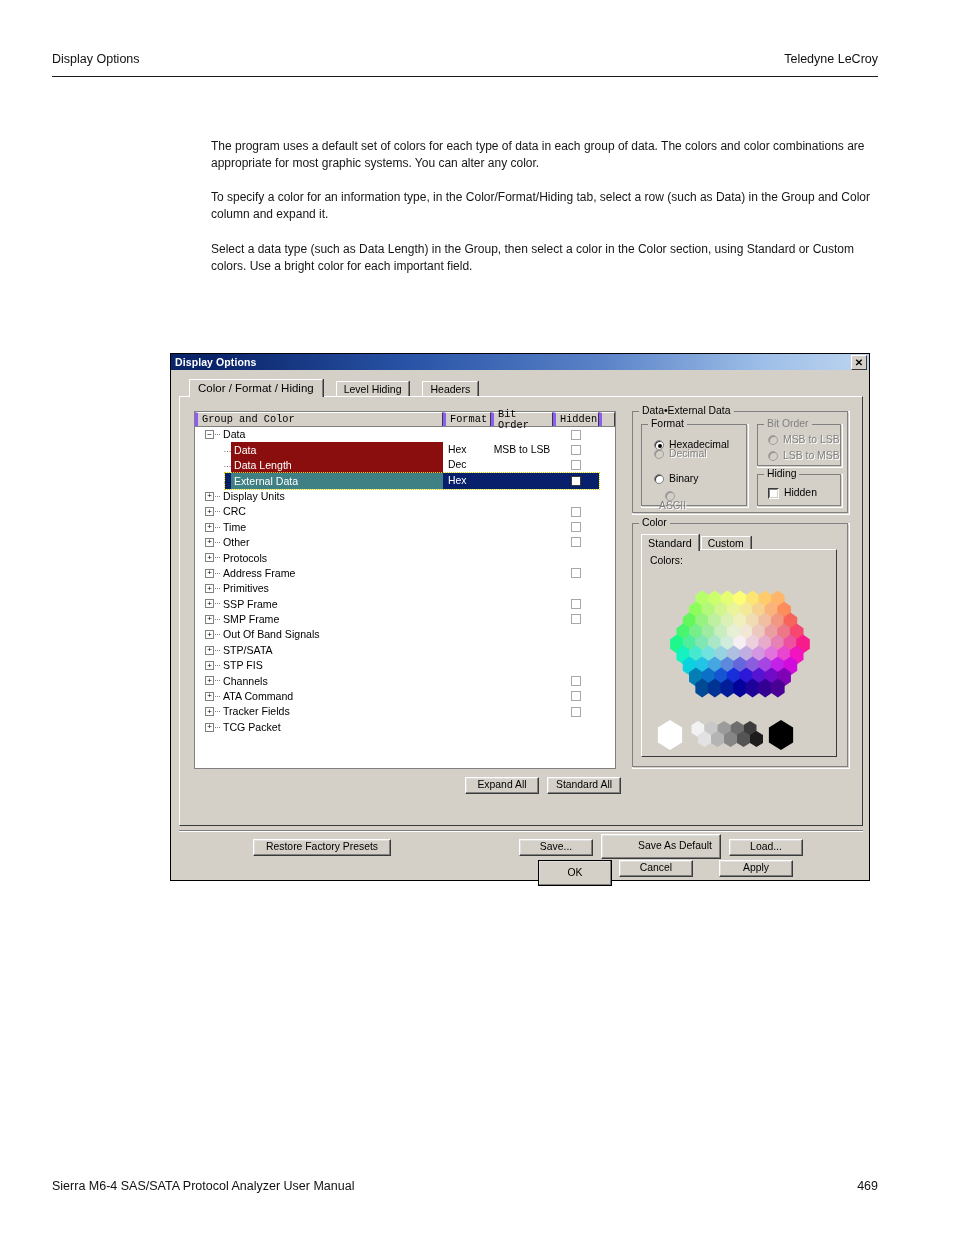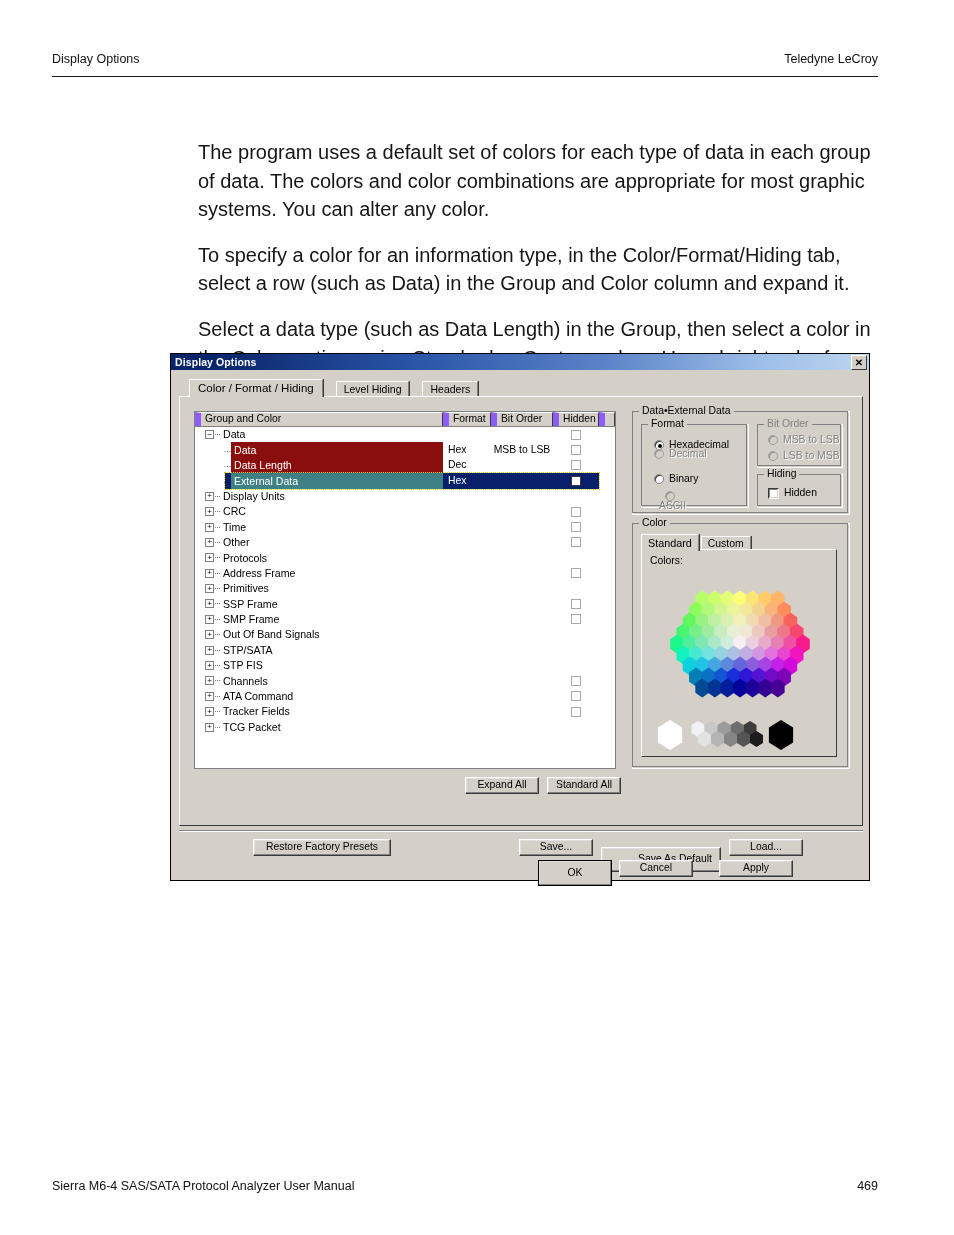--- a/index.html
+++ b/index.html
@@ -15,21 +15,21 @@
   .runhead .left{position:absolute;left:0;top:0;font-size:12.5px;color:#111;}
   .runhead .right{position:absolute;right:0;top:0;font-size:12.5px;color:#111;}
   .rule{position:absolute;left:52px;top:76px;width:826px;height:1.4px;background:#1a1a1a;}
 
   .runfoot{position:absolute;left:52px;top:1179px;width:826px;height:20px;}
   .runfoot .left{position:absolute;left:0;top:0;font-size:12.5px;color:#111;}
   .runfoot .right{position:absolute;right:0;top:0;font-size:12.5px;color:#111;}
 
   
   .body-copy{position:absolute;left:195px;top:138px;width:680px;}
-  .body-copy p{margin:0 0 17px 3px;font-size:20px;line-height:1.43;color:#161616;}
+  .body-copy p{margin:0 0 17px 16px;font-size:12px;line-height:1.43;color:#161616;}
 
   
   .dlg{position:absolute;left:170px;top:353px;width:700px;height:528px;
        background:#d4d0c8;border:1px solid #000;box-sizing:border-box;}
 
   .titlebar{position:relative;height:16px;
     background:linear-gradient(to right,#0a246a 0%,#0a246a 6%,#2a55a8 35%,#5b83c8 62%,#9ebfe8 85%,#bdd4ef 100%);
     display:flex;align-items:center;padding:0 2px 0 4px;}
   .titlebar .tl{color:#fff;font-size:10.5px;font-weight:bold;letter-spacing:.1px;
     font-family:"Liberation Sans",sans-serif;line-height:1;}
@@ -49,21 +49,21 @@
   
   .tabpanel{position:absolute;left:8px;top:42px;width:684px;height:430px;background:#d4d0c8;
             border-top:1px solid #fff;border-left:1px solid #fff;border-right:1px solid #3a3a3a;border-bottom:1px solid #3a3a3a;
             box-sizing:border-box;}
 
   
   .grid{position:absolute;left:14px;top:14px;width:422px;height:358px;background:#fff;
         border:1px solid #808080;box-sizing:border-box;}
   .grid-head{display:flex;height:15px;background:#d4d0c8;border-bottom:1px solid #808080;box-sizing:border-box;}
   .gh{font-size:10.3px;color:#000;display:flex;align-items:center;padding-left:4px;box-sizing:border-box;
-      border-top:1px solid #fff;border-left:6px solid #8b5cf6;border-right:1px solid #3a3a3a;background:#d4d0c8;line-height:1;}
+      border-top:1px solid #fff;border-left:3px solid #8b5cf6;border-right:1px solid #3a3a3a;background:#d4d0c8;line-height:1;font-family:Liberation Mono, monospace;}
   .gh.c0{width:248px;} .gh.c1{width:48px;} .gh.c2{width:62px;} .gh.c3{width:46px;} .gh.c4{flex:1;}
 
   .rows{position:relative;}
   .row{position:relative;height:15.4px;display:flex;align-items:center;}
   .twist{position:absolute;left:0;top:0;width:248px;height:15.4px;display:flex;align-items:center;}
   .pm{width:9px;height:9px;border:1px solid #808080;background:#fff;margin-left:10px;
       display:flex;align-items:center;justify-content:center;font-size:8px;line-height:1;color:#000;
       font-family:"Liberation Sans",sans-serif;box-sizing:border-box;}
   .pm.ind{margin-left:28px;border:none;background:transparent;}
   .dash{width:5px;border-top:1px dotted #808080;margin-left:1px;}
@@ -125,21 +125,21 @@
           border-top:1px solid #fff;border-left:1px solid #fff;border-right:1px solid #3a3a3a;border-bottom:1px solid #3a3a3a;}
   .clabel{position:absolute;left:8px;top:6px;font-size:10.4px;color:#000;line-height:1;}
   .hexwrap{position:absolute;left:0;top:18px;width:196px;height:150px;}
   .grayrow{position:absolute;left:8px;top:168px;width:180px;height:34px;}
 
   
   .sep{position:absolute;left:8px;top:476px;width:684px;height:2px;
        border-top:1px solid #808080;border-bottom:1px solid #fff;box-sizing:border-box;}
   .b-restore{position:absolute;left:82px;top:485px;width:138px;height:17px;}
   .b-save{position:absolute;left:348px;top:485px;width:74px;height:17px;}
-  .b-savedef{position:absolute;left:430px;top:493px;width:120px;height:25px;padding-left:28px;}
+  .b-savedef{position:absolute;left:430px;top:480px;width:120px;height:25px;padding-left:28px;}
   .b-load{position:absolute;left:558px;top:485px;width:74px;height:17px;}
   .b-ok{position:absolute;left:367px;top:506px;width:74px;height:26px;}
   .b-cancel{position:absolute;left:448px;top:506px;width:74px;height:17px;}
   .b-apply{position:absolute;left:548px;top:506px;width:74px;height:17px;}
 </style>
 </head>
 <body>
 
 <div class="page">
 

